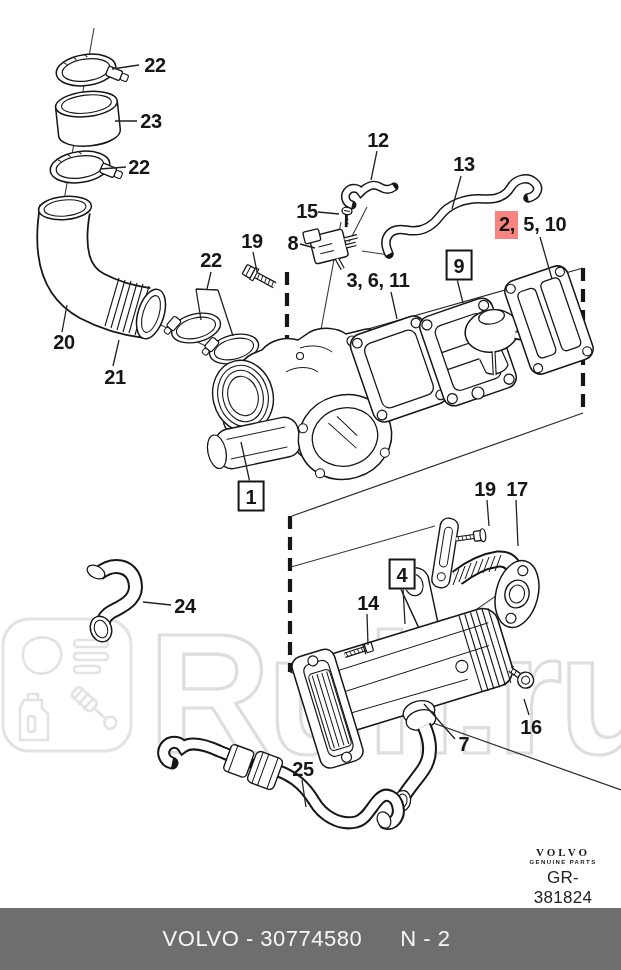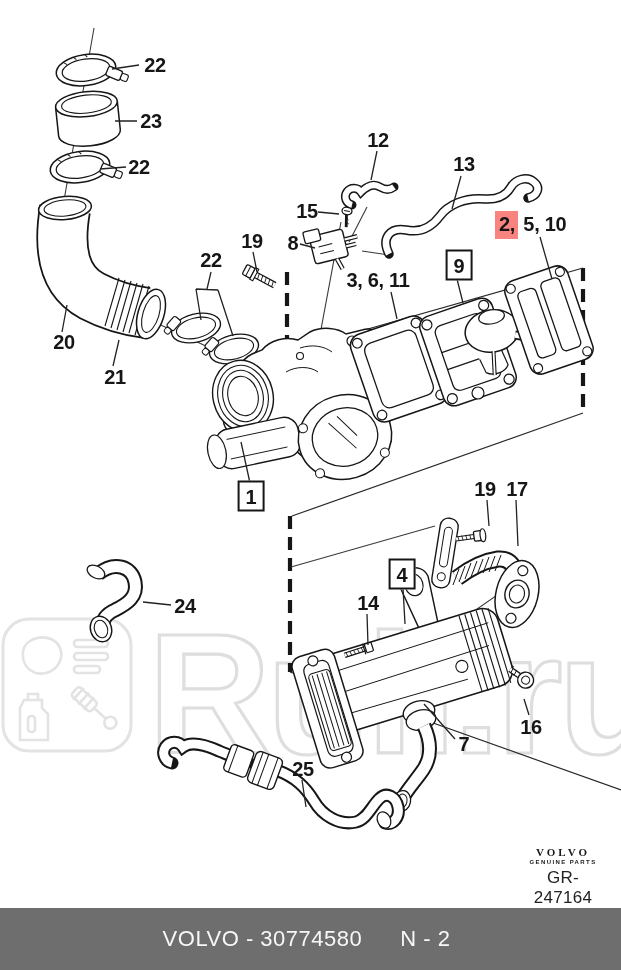--- a/index.html
+++ b/index.html
@@ -341,21 +341,21 @@
 <div class="callout boxed" style="left:402px;top:574px">4</div>
 <div class="callout" style="left:368px;top:603px">14</div>
 <div class="callout" style="left:185px;top:606px">24</div>
 <div class="callout" style="left:531px;top:727px">16</div>
 <div class="callout" style="left:464px;top:744px">7</div>
 <div class="callout" style="left:303px;top:769px">25</div>
 
 <div class="brand">
   <div class="brand-logo">VOLVO</div>
   <div class="brand-tag">GENUINE PARTS</div>
-  <div class="brand-ref">GR-247164</div>
+  <div class="brand-ref">GR-381824</div>
 </div>
 
 <div class="footer">
   <div class="footer-inner">
     <span>VOLVO - 30774580</span>
     <span>N - 2</span>
   </div>
 </div>
 
 </div>

